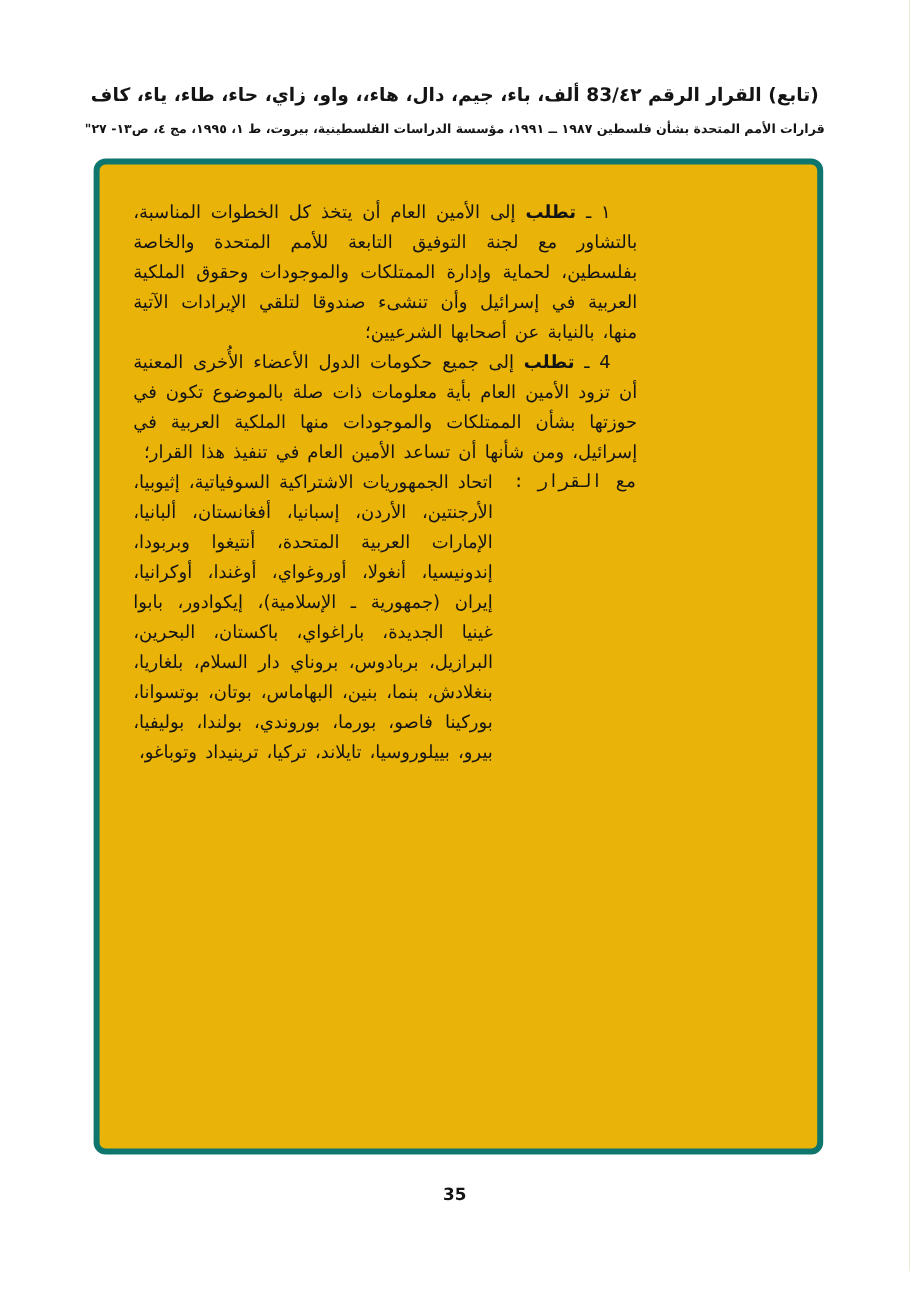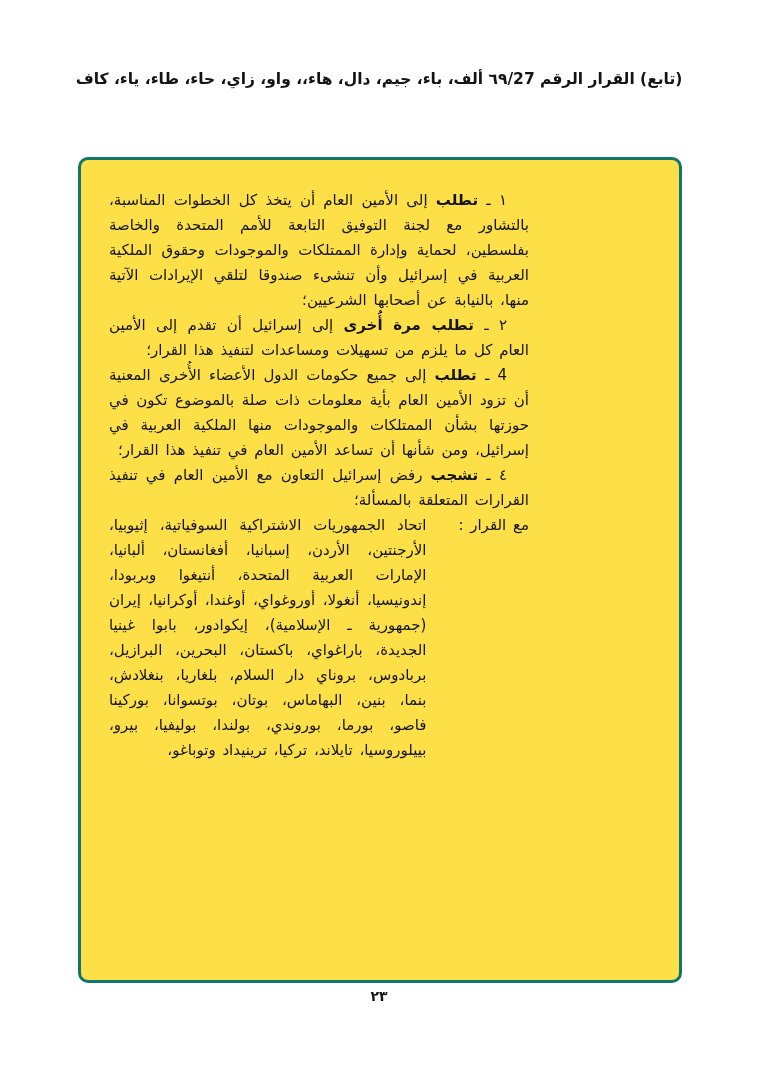--- a/index.html
+++ b/index.html
@@ -16,25 +16,25 @@
     position:absolute;
     left:60px;right:60px;
     text-align:center;
     direction:rtl;
     font-weight:bold;
   }
   .hdr1{top:68px;font-size:15.5px;line-height:22px;letter-spacing:0px;}
   .hdr2{top:100px;font-size:10.5px;line-height:16px;}
   .green-box{
     position:absolute;
-    left:78px;top:157px;
+    left:78px;top:132px;
     width:598px;height:820px;
-    border:3px solid #0f766e;
+    border:5px solid #0f766e;
     border-radius:10px;
-    background:#fde047;
+    background:#eab308;
   }
   .box-content{
     position:absolute;
     top:28px;right:150px;left:28px;
     direction:rtl;
     font-size:15px;
     line-height:25px;
     text-align:justify;
     word-spacing:2px;
   }
@@ -47,58 +47,58 @@
     text-indent:0;
   }
   .vote-row{
     display:flex;
     direction:rtl;
     align-items:flex-start;
   }
   .vote-label{
     white-space:nowrap;
     flex:0 0 auto;
-    padding-left:32px;
+    padding-left:17px;
+    font-family:Liberation Mono, monospace;
   }
   .vote-countries{
     flex:1 1 auto;
     text-align:justify;
   }
   .page-number{
     position:absolute;
     top:988px;left:0;right:0;
     text-align:center;
     font-weight:bold;
     font-size:14px;
     direction:rtl;
   }
 </style>
 </head>
 <body>
 
 <div class="page">
 
-  <div class="hdr hdr1">(تابع) القرار الرقم ٦٩/27 ألف، باء، جيم، دال، هاء،، واو، زاي، حاء، طاء، ياء، كاف</div>
+  <div class="hdr hdr1">(تابع) القرار الرقم 83/٤٢ ألف، باء، جيم، دال، هاء،، واو، زاي، حاء، طاء، ياء، كاف</div>
+  <div class="hdr hdr2">قرارات الأمم المتحدة بشأن فلسطين ١٩٨٧ ــ ١٩٩١، مؤسسة الدراسات الفلسطينية، بيروت، ط ١، ١٩٩٥، مج ٤، ص١٣- ٢٧"</div>
 
   <div class="green-box">
     <div class="box-content">
 
       <p class="para"><span>١ ـ</span> <b>تطلب</b> <span>إلى الأمين العام أن يتخذ كل الخطوات المناسبة، بالتشاور مع لجنة التوفيق التابعة للأمم المتحدة والخاصة بفلسطين، لحماية وإدارة الممتلكات والموجودات وحقوق الملكية العربية في إسرائيل وأن تنشىء صندوقا لتلقي الإيرادات الآتية منها، بالنيابة عن أصحابها الشرعيين؛</span></p>
 
-      <p class="para"><span>٢ ـ</span> <b>تطلب مرة أُخرى</b> <span>إلى إسرائيل أن تقدم إلى الأمين العام كل ما يلزم من تسهيلات ومساعدات لتنفيذ هذا القرار؛</span></p>
 
       <p class="para"><span>4 ـ</span> <b>تطلب</b> <span>إلى جميع حكومات الدول الأعضاء الأُخرى المعنية أن تزود الأمين العام بأية معلومات ذات صلة بالموضوع تكون في حوزتها بشأن الممتلكات والموجودات منها الملكية العربية في إسرائيل، ومن شأنها أن تساعد الأمين العام في تنفيذ هذا القرار؛</span></p>
 
-      <p class="para"><span>٤ ـ</span> <b>تشجب</b> <span>رفض إسرائيل التعاون مع الأمين العام في تنفيذ القرارات المتعلقة بالمسألة؛</span></p>
 
 
 
       <div class="vote-row">
         <span class="vote-label">مع القرار :</span>
         <span class="vote-countries">اتحاد الجمهوريات الاشتراكية السوفياتية، إثيوبيا، الأرجنتين، الأردن، إسبانيا، أفغانستان، ألبانيا، الإمارات العربية المتحدة، أنتيغوا وبربودا، إندونيسيا، أنغولا، أوروغواي، أوغندا، أوكرانيا، إيران (جمهورية ـ الإسلامية)، إيكوادور، بابوا غينيا الجديدة، باراغواي، باكستان، البحرين، البرازيل، بربادوس، بروناي دار السلام، بلغاريا، بنغلادش، بنما، بنين، البهاماس، بوتان، بوتسوانا، بوركينا فاصو، بورما، بوروندي، بولندا، بوليفيا، بيرو، بييلوروسيا، تايلاند، تركيا، ترينيداد وتوباغو،</span>
       </div>
 
     </div>
   </div>
 
-  <div class="page-number">٢٣</div>
+  <div class="page-number">35</div>
 
 </div>
 
 </body></html>

